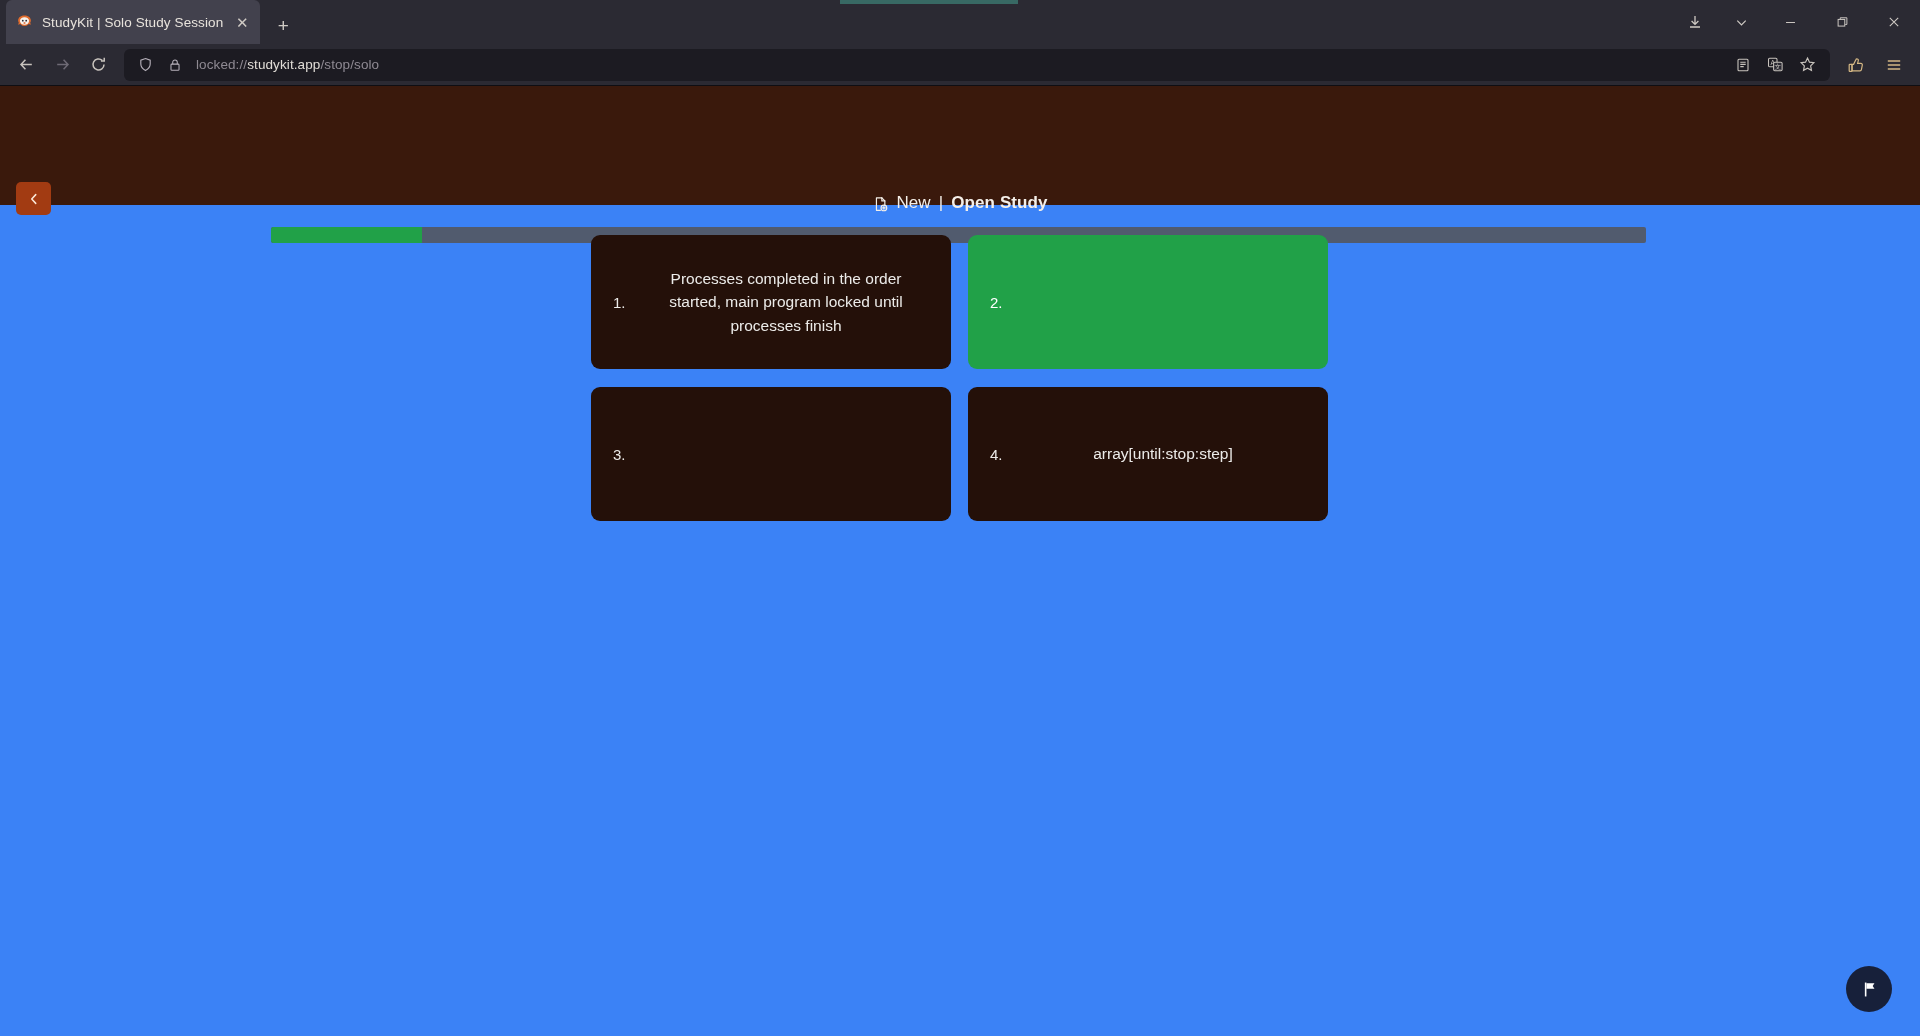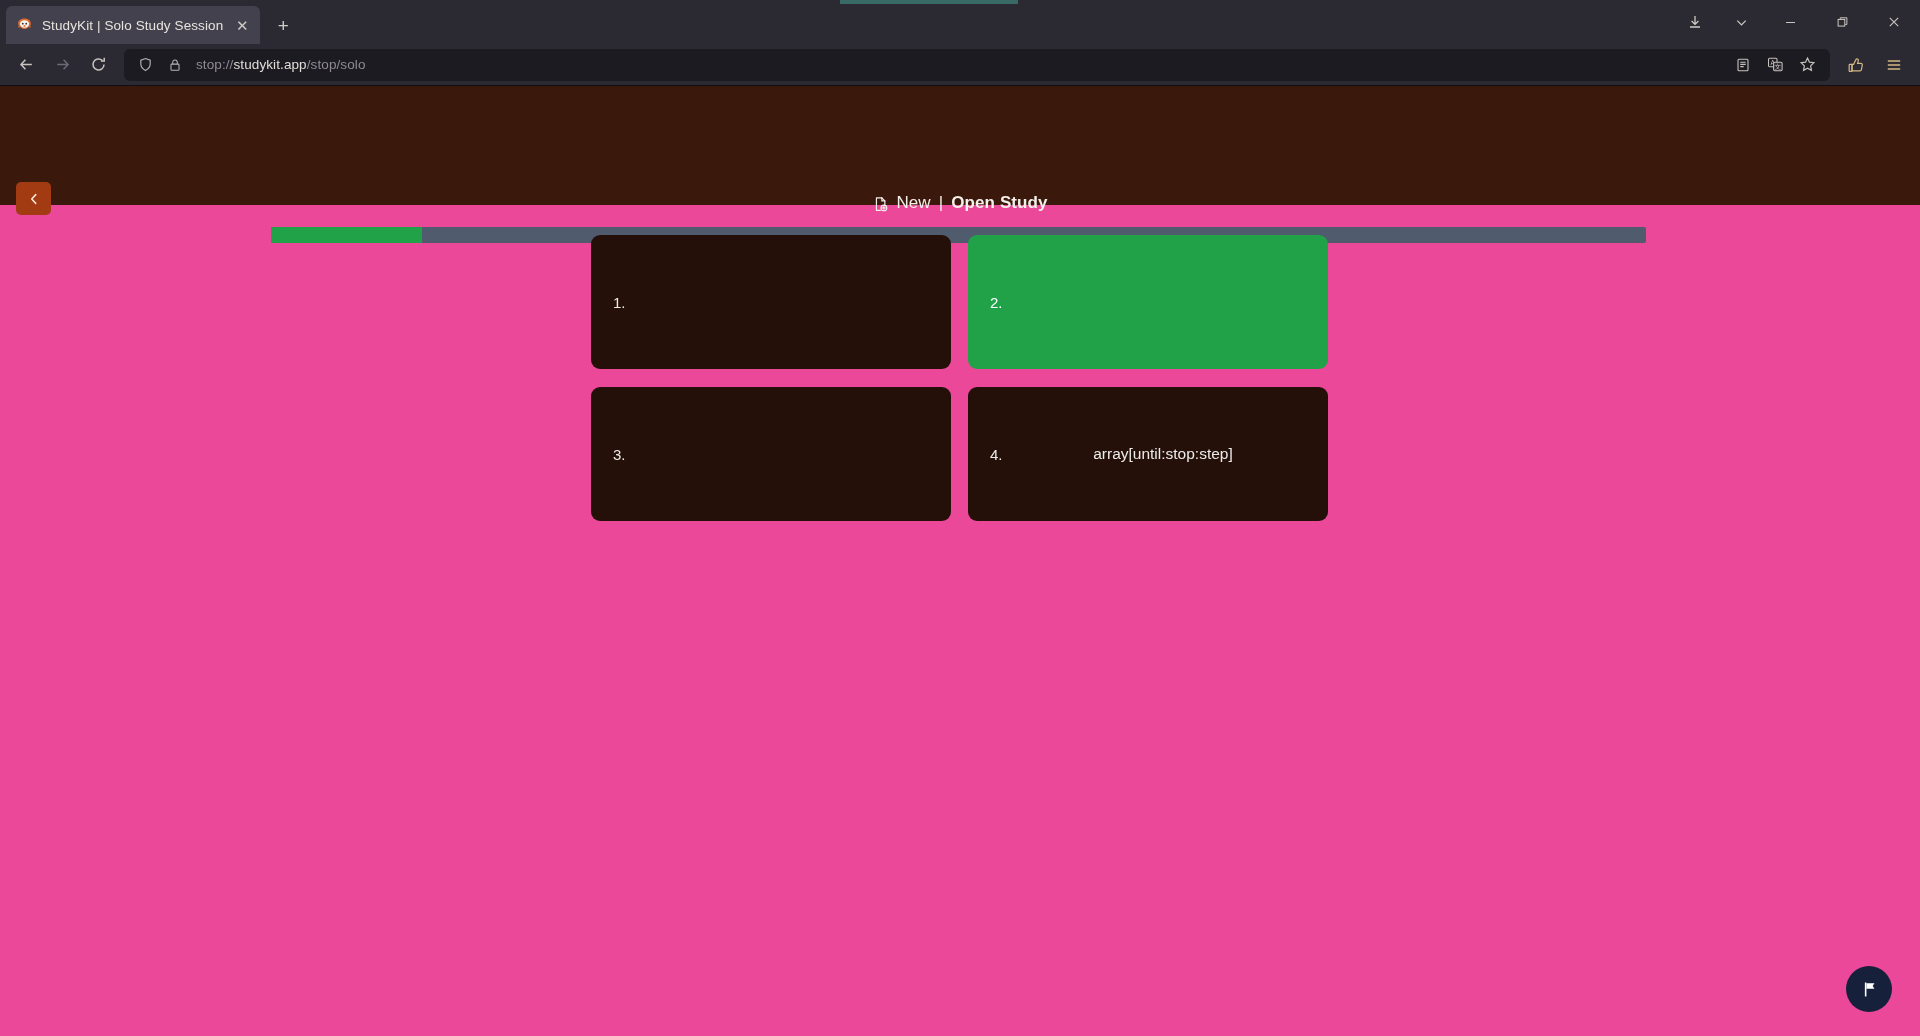--- a/index.html
+++ b/index.html
@@ -39,21 +39,21 @@
     display: flex;
     align-items: flex-end;
     height: 44px;
     padding-left: 6px;
     flex: 1 1 auto;
   }
   .tab {
     display: flex;
     align-items: center;
     gap: 9px;
-    height: 38px;
+    height: 44px;
     padding: 0 8px 0 10px;
     min-width: 200px;
     max-width: 280px;
     border-radius: 6px 6px 0 0;
     background: #42414d;
     position: relative;
   }
   .tab-favicon {
     width: 17px; height: 17px;
     flex: 0 0 17px;
@@ -158,21 +158,21 @@
   .toolbar-right {
     display: flex;
     align-items: center;
     gap: 2px;
   }
 
   
   .page {
     flex: 1 1 auto;
     position: relative;
-    background: #ec4899;
+    background: #3b82f6;
     overflow: hidden;
   }
 
   .app-header {
     height: 119px;
     background: #3a190c;
     position: relative;
   }
   .back-button {
     position: absolute;
@@ -375,21 +375,21 @@
         <svg width="15" height="15" viewBox="0 0 16 16" fill="none" stroke="currentColor" stroke-width="1.2">
           <path d="M8 1.6l5 1.8v4.1c0 3.1-2.2 5.4-5 6.9-2.8-1.5-5-3.8-5-6.9V3.4l5-1.8z"></path>
         </svg>
       </span>
       <span class="url-icon">
         <svg width="14" height="14" viewBox="0 0 16 16" fill="none" stroke="currentColor" stroke-width="1.2">
           <rect x="3.4" y="7" width="9.2" height="7" rx="1"></rect>
           <path d="M5.4 7V4.9a2.6 2.6 0 0 1 5.2 0V7"></path>
         </svg>
       </span>
-      <span class="url-text"><span class="dim">stop://</span>studykit.app<span class="dim">/stop/solo</span></span>
+      <span class="url-text"><span class="dim">locked://</span>studykit.app<span class="dim">/stop/solo</span></span>
       <span class="url-right">
         <span class="navbtn">
           <svg width="16" height="16" viewBox="0 0 16 16" fill="none" stroke="currentColor" stroke-width="1.1">
             <rect x="3" y="2.2" width="10" height="11.6" rx="1"></rect>
             <path d="M5.3 5.2h5.4M5.3 7.4h5.4M5.3 9.6h3.4"></path>
           </svg>
         </span>
         <span class="navbtn">
           <svg width="17" height="17" viewBox="0 0 18 18">
             <rect x="1.6" y="2.4" width="9" height="9" rx="1.2" fill="none" stroke="currentColor" stroke-width="1.1"></rect>
@@ -447,20 +447,21 @@
 
       <div class="progress-track">
         <div class="progress-fill" style="width: 11%;"></div>
       </div>
     </div>
 
     <div class="quiz">
       <div class="options">
         <button class="option">
           <span class="option-num">1.</span>
+          <span class="option-text">Processes completed in the order started, main program locked until processes finish</span>
         </button>
         <button class="option selected">
           <span class="option-num">2.</span>
         </button>
         <button class="option">
           <span class="option-num">3.</span>
         </button>
         <button class="option">
           <span class="option-num">4.</span>
           <span class="option-text">array[until:stop:step]</span>

